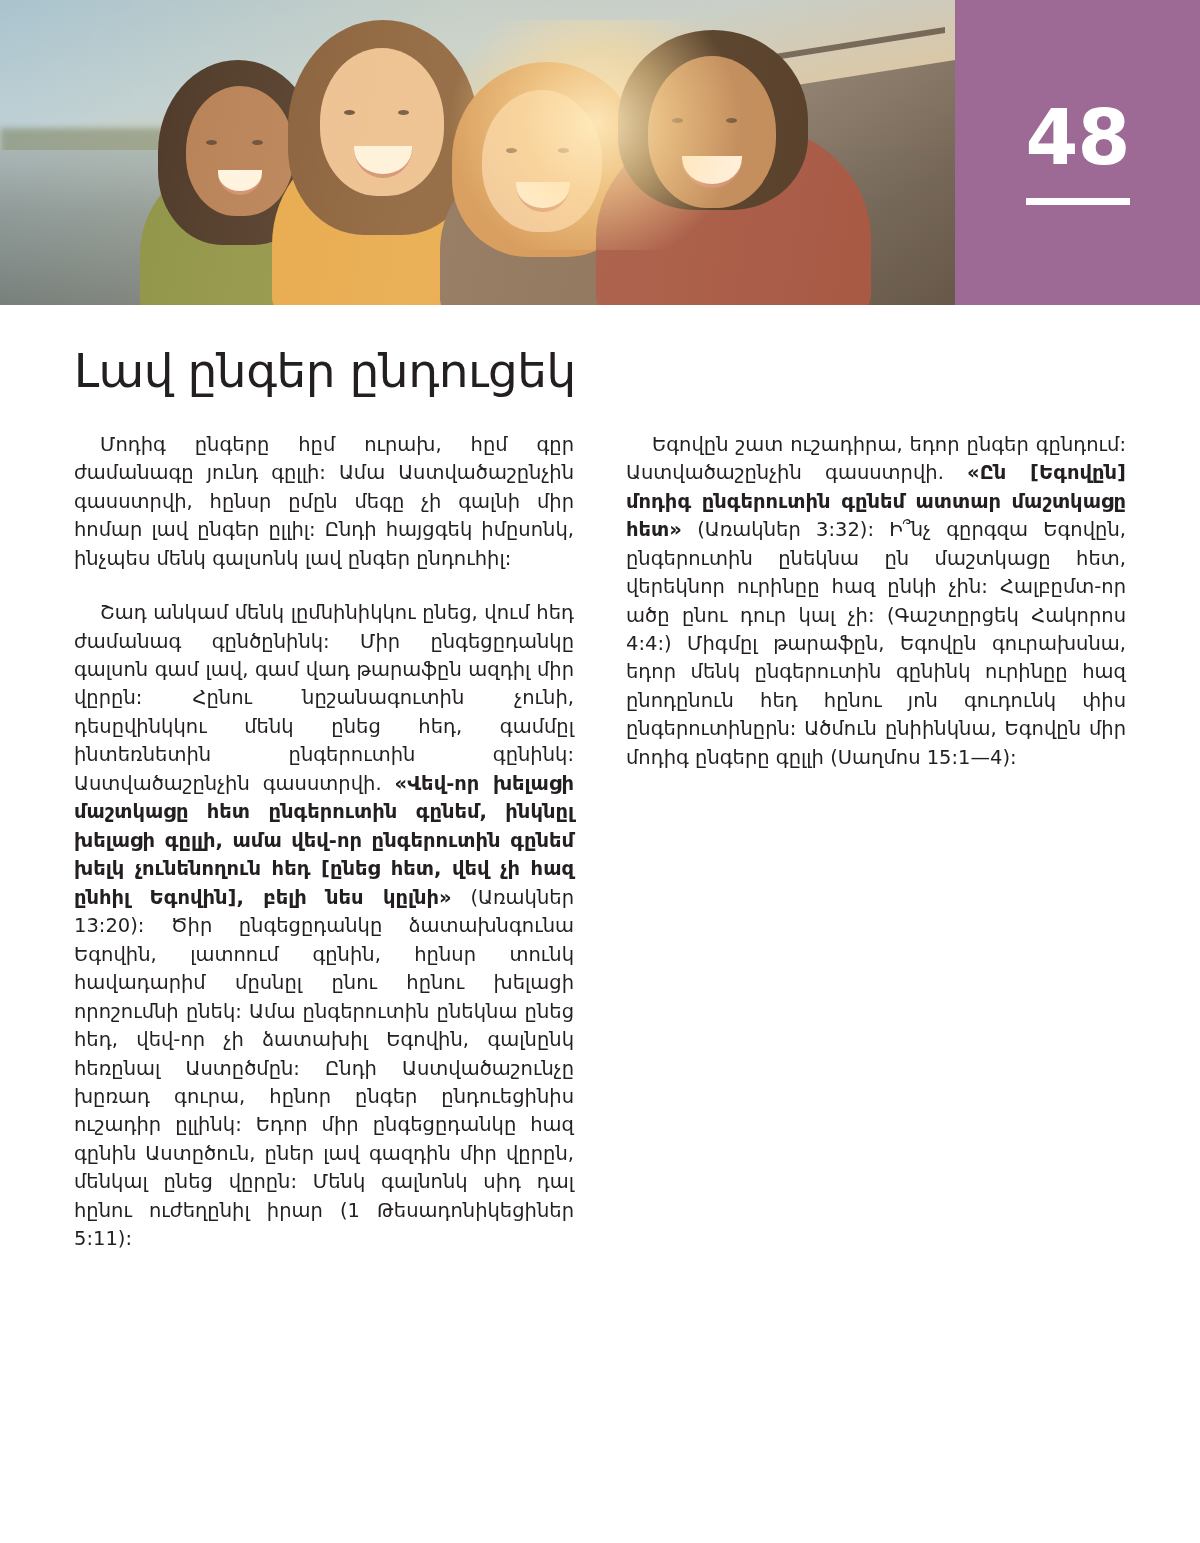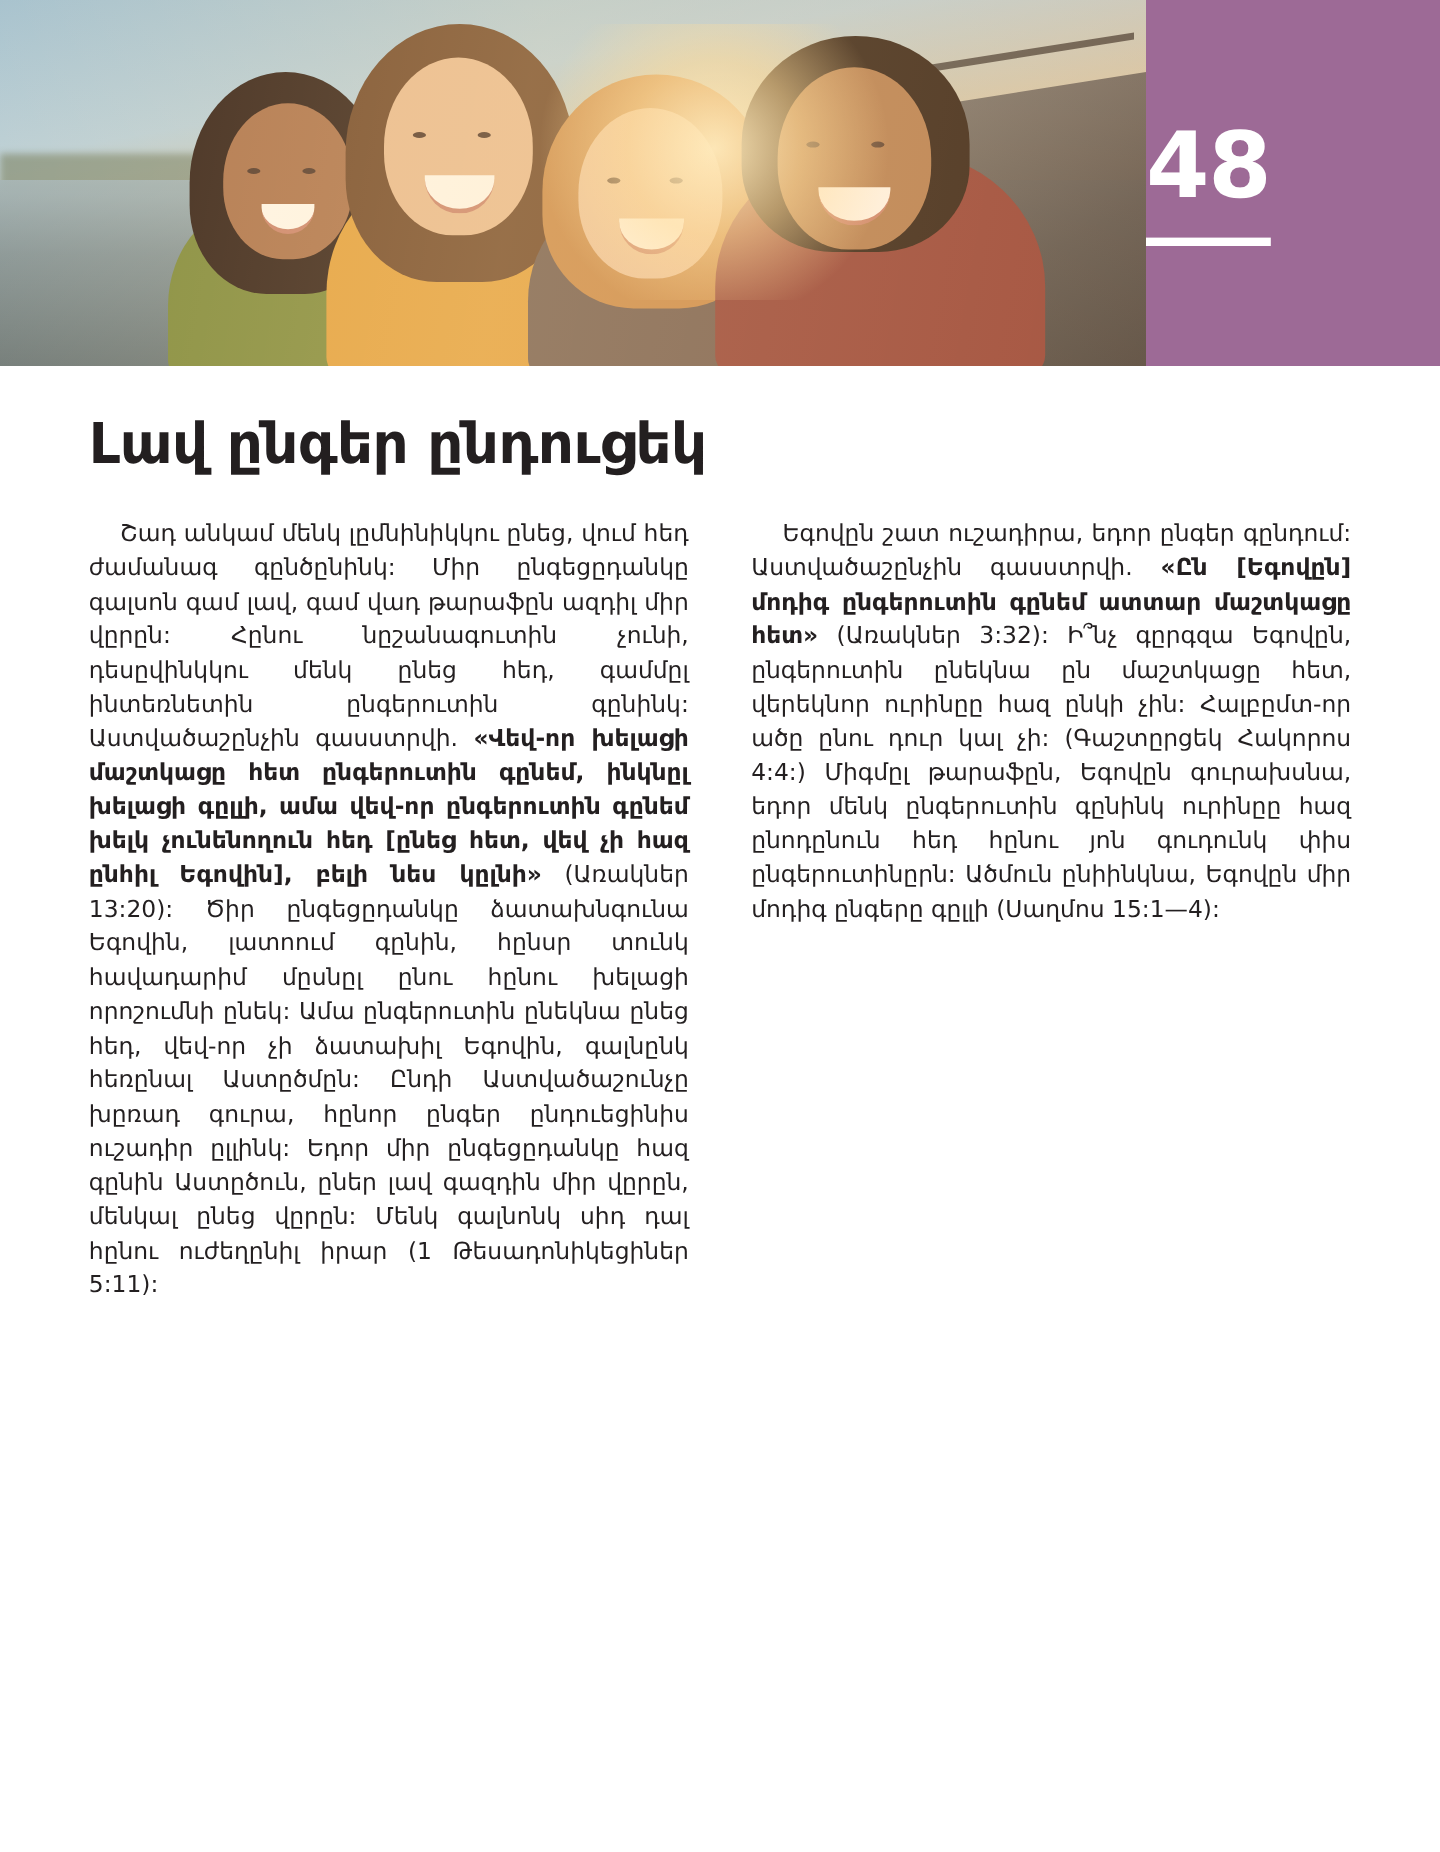--- a/index.html
+++ b/index.html
@@ -118,21 +118,21 @@
   .page-badge {
     position: absolute;
     right: 0;
     top: 0;
     width: 245px;
     height: 305px;
     background: #9d6a96;
     color: #ffffff;
     display: flex;
     flex-direction: column;
-    align-items: flex-start;
+    align-items: center;
     justify-content: center;
   }
   .page-number {
     font-family: "DejaVu Sans", sans-serif;
     font-weight: bold;
     font-size: 76px;
     line-height: 1;
     letter-spacing: -1px;
   }
   .page-rule {
@@ -144,21 +144,21 @@
 
   
   .article {
     position: absolute;
     left: 74px;
     top: 345px;
     width: 1053px;
   }
   .article-title {
     font-family: "DejaVu Sans", sans-serif;
-    font-weight: bold;
+    font-weight: normal;
     font-size: 47px;
     line-height: 1.1;
     letter-spacing: -0.5px;
     color: #231f20;
     margin: 0 0 34px 0;
   }
 
   .columns {
     display: flex;
     gap: 52px;
@@ -255,20 +255,21 @@
   </div>
 </div>
 
 <div class="article">
 
   <h1 class="article-title">Լավ ընգեր ընդուցեկ</h1>
 
   <div class="columns">
 
     <div class="col col-left">
+      <p class="lead indent">Մոդիգ ընգերը հըմ ուրախ, հըմ գըր ժամանագը յունդ գըլլի: Ամա Աստվածաշընչին գասստրվի, հընսր ըմըն մեգը չի գալնի միր հոմար լավ ընգեր ըլլիլ: Ընդի հայցգեկ իմըսոնկ, ինչպես մենկ գալսոնկ լավ ընգեր ընդուհիլ:</p>
 
 
       <p class="indent"><span>Շադ անկամ մենկ լըմնինիկկու ընեց, վում հեդ ժամանագ գընծընինկ: Միր ընգեցըդանկը գալսոն գամ լավ, գամ վադ թարաֆըն ազդիլ միր վըրըն: Հընու նըշանագուտին չունի, դեսըվինկկու մենկ ընեց հեդ, գամմըլ ինտեռնետին ընգերուտին գընինկ: Աստվածաշընչին գասստրվի.</span> <b class="quote">«Վեվ-որ խելացի մաշտկացը հետ ընգերուտին գընեմ, ինկնըլ խելացի գըլլի, ամա վեվ-որ ընգերուտին գընեմ խելկ չունենողուն հեդ [ընեց հետ, վեվ չի հազ ընհիլ Եգովին], բելի նես կըլնի»</b> <span>(Առակներ 13:20): Ծիր ընգեցըդանկը ձատախնգունա Եգովին, լատոում գընին, հընսր տունկ հավադարիմ մըսնըլ ընու հընու խելացի որոշումնի ընեկ: Ամա ընգերուտին ընեկնա ընեց հեդ, վեվ-որ չի ձատախիլ Եգովին, գալնընկ հեռընալ Աստըծմըն: Ընդի Աստվածաշունչը խըռադ գուրա, հընոր ընգեր ընդուեցինիս ուշադիր ըլլինկ: Եդոր միր ընգեցըդանկը հազ գընին Աստըծուն, ըներ լավ գազդին միր վըրըն, մենկալ ընեց վըրըն: Մենկ գալնոնկ սիդ դալ հընու ուժեղընիլ իրար (1 Թեսադոնիկեցիներ 5:11):</span></p>
     </div>
 
     <div class="col col-right">
 
 
       <p class="indent"><span>Եգովըն շատ ուշադիրա, եդոր ընգեր գընդում: Աստվածաշընչին գասստրվի.</span> <b class="quote">«Ըն [Եգովըն] մոդիգ ընգերուտին գընեմ ատտար մաշտկացը հետ»</b> <span>(Առակներ 3:32): Ի՞նչ գըրգզա Եգովըն, ընգերուտին ընեկնա ըն մաշտկացը հետ, վերեկնոր ուրինըը հազ ընկի չին: Հալբըմտ-որ ածը ընու դուր կալ չի: (Գաշտըրցեկ Հակորոս 4:4:) Միգմըլ թարաֆըն, Եգովըն գուրախսնա, եդոր մենկ ընգերուտին գընինկ ուրինըը հազ ընոդընուն հեդ հընու յոն գուդունկ փիս ընգերուտինըրն: Ածմուն ընիինկնա, Եգովըն միր մոդիգ ընգերը գըլլի (Սաղմոս 15:1—4):</span></p>
     </div>

